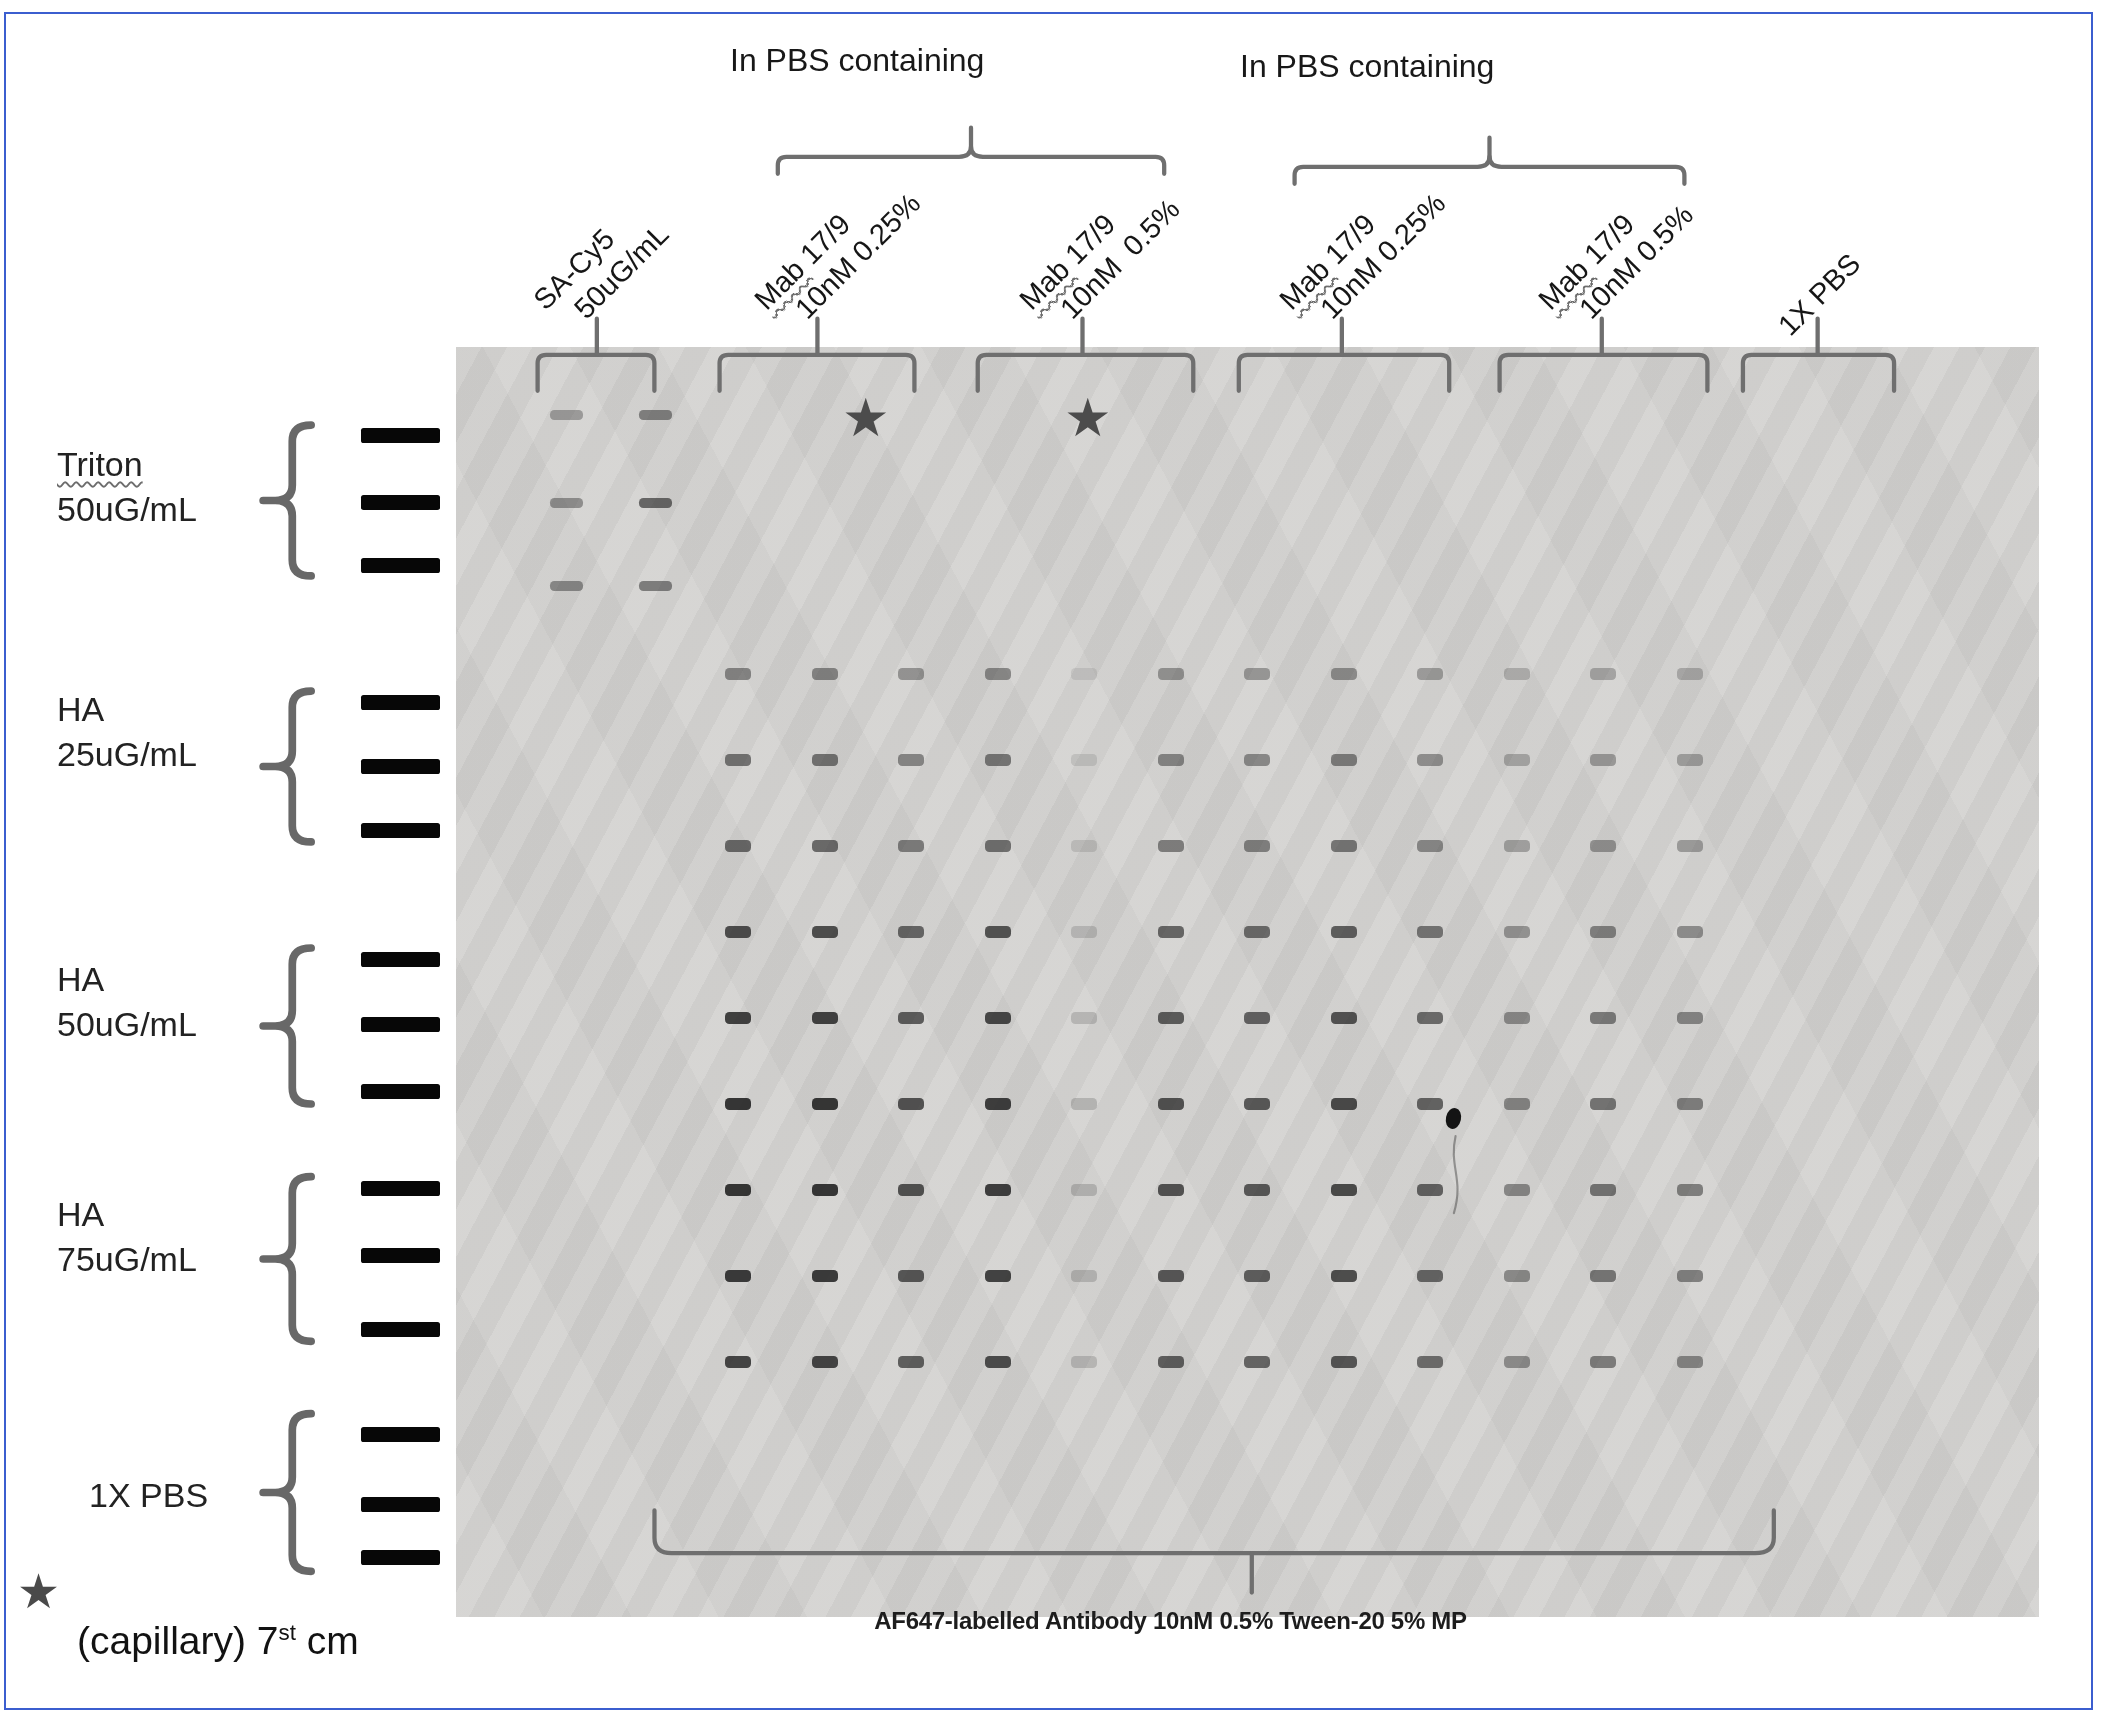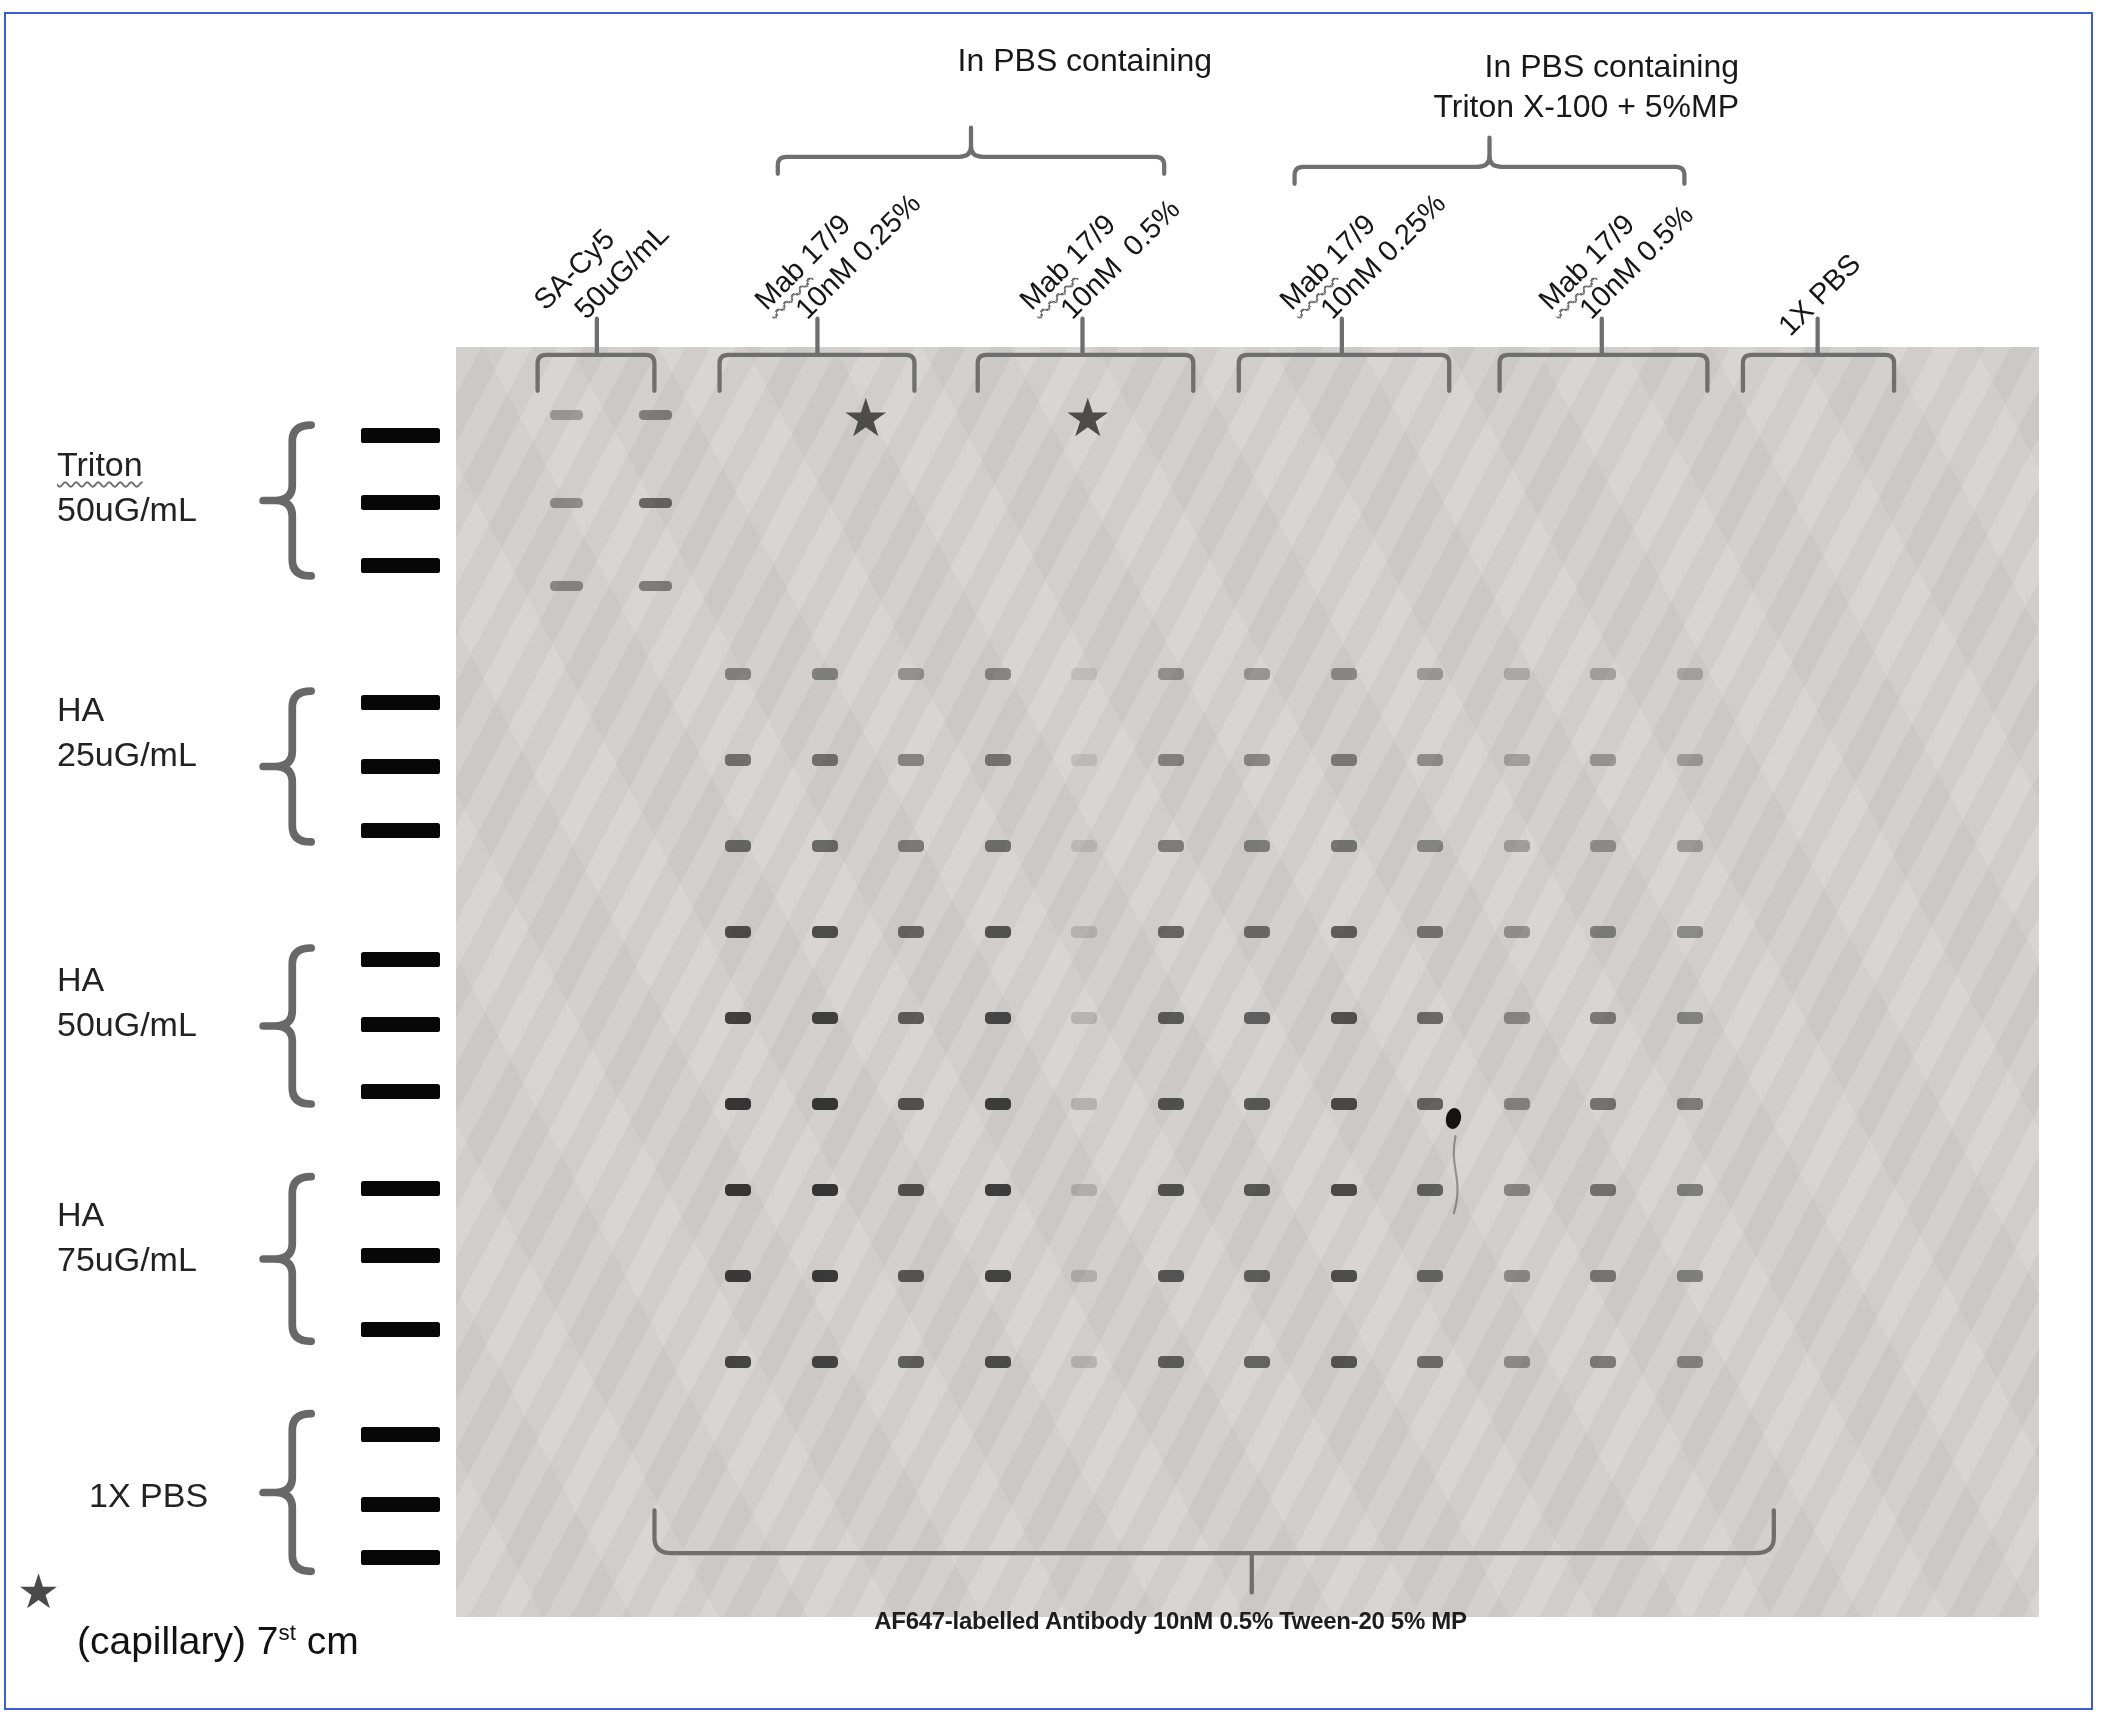--- a/index.html
+++ b/index.html
@@ -5,21 +5,21 @@
   html,body{margin:0;padding:0;background:#ffffff;}
   #fig{position:relative;width:2126px;height:1729px;background:#ffffff;
        font-family:"Liberation Sans",sans-serif;color:#1c1c1c;overflow:hidden;}
   .frame{position:absolute;left:4.3px;top:12px;width:2085px;height:1694px;
          border:2.6px solid #3b5ecf;}
   .blot{position:absolute;left:456px;top:347px;width:1583px;height:1270px;
         background-color:#d2d1cf;
         background-image:
           repeating-linear-gradient(118deg, rgba(255,255,255,.06) 0 22.4px, rgba(110,110,110,.05) 22.4px 45px),
           repeating-linear-gradient(62deg, rgba(255,255,255,.05) 0 77px, rgba(120,120,120,.04) 77px 155px);}
-  .hdr{position:absolute;text-align:right;font-size:32px;line-height:40px;color:#181818;}
+  .hdr{position:absolute;text-align:left;font-size:32px;line-height:40px;color:#181818;}
   .sq{text-decoration:underline;text-decoration-style:wavy;text-decoration-color:#6d6d6d;
       text-decoration-thickness:2.2px;text-underline-offset:5.2px;}
   .collab{position:absolute;width:284px;font-size:29px;line-height:35px;color:#161616;
           transform:rotate(-45deg);transform-origin:0 100%;}
   .collab .l2{padding-left:22.4px;white-space:pre;}
   .rowlab{position:absolute;font-size:34px;line-height:45px;color:#222222;}
   .bar{position:absolute;width:79px;height:14.6px;background:#070707;border-radius:2.6px;}
   .spot{position:absolute;width:26px;height:12px;border-radius:4.3px;background:#1f1f1f;}
   .saspot{position:absolute;width:33px;height:10.3px;border-radius:4.3px;background:#2a2a2a;}
   .star{position:absolute;color:#4c4c4c;font-size:53px;line-height:53px;}
@@ -39,21 +39,20 @@
 
   <div class="frame"></div>
 
   <div class="blot"></div>
 
   <div class="hdr" style="left:730px;top:40px;width:482px;">
     <div>In PBS containing</div>
   </div>
   <div class="hdr" style="left:1240px;top:46px;width:499px;">
     <div>In PBS containing</div>
-    <div><span>Triton X-100 + 5%MP</span></div>
   </div>
 
   <div class="collab" style="left:576px;top:272px;">
     <div><span class="sq"></span><span>SA-Cy5</span></div>
     <div class="l2">50uG/mL</div>
   </div>
   <div class="collab" style="left:797px;top:272px;">
     <div><span class="sq">Mab</span><span> 17/9</span></div>
     <div class="l2">10nM 0.25%</div>
   </div>

